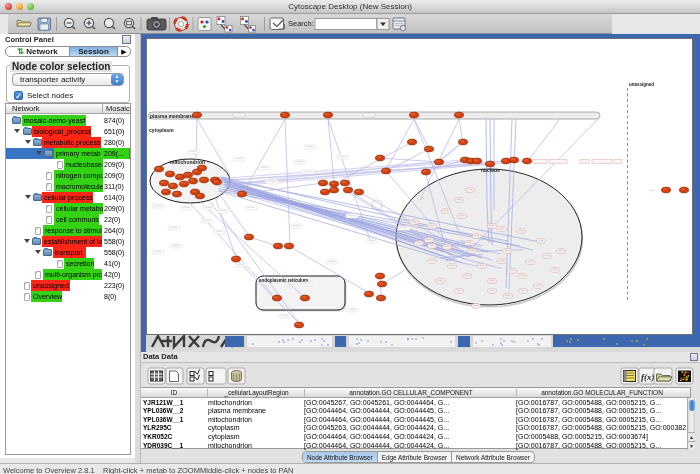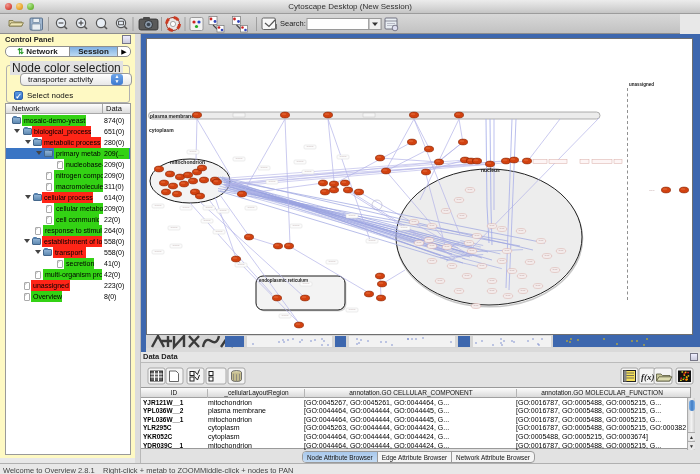--- a/index.html
+++ b/index.html
@@ -5,34 +5,34 @@
   html,body { width:700px; height:474px; overflow:hidden; }
   body { font-family:"Liberation Sans", sans-serif; position:relative; background:#e8e8e8; }
   .abs { position:absolute; }
 
   
   #titlebar { left:0; top:0; width:700px; height:14px;
     background:linear-gradient(#ececec,#d2d2d2 70%,#c4c4c4);
     border-bottom:1px solid #9c9c9c; }
   .tl { border-radius:50%; width:7px; height:7px; top:3px; }
   #title { width:700px; top:2px; text-align:center; font-size:8px; color:#303030; }
-  #toolbar { left:0; top:14px; width:680px; height:20px;
+  #toolbar { left:8px; top:14px; width:604px; height:20px;
     background:linear-gradient(#d8d8d8,#c2c2c2);
     border-bottom:1px solid #8e8e8e; }
 
   
-  #cpanel { left:0; top:34px; width:136px; height:424px; background:#fef9c3; border-right:1px solid #9a9a9a;}
+  #cpanel { left:0; top:34px; width:136px; height:424px; background:#ffffff; border-right:1px solid #9a9a9a;}
   #cphead { left:0; top:0; width:136px; height:12px; font-size:7.5px; font-weight:bold; color:#222; padding:1px 0 0 5px; }
   #cptabs { left:5px; top:12px; width:126px; height:11px; background:#fff; border:1px solid #8f8f8f; border-radius:5px; overflow:hidden; font-size:8px; }
   #tabnet { left:6px; top:12px; width:63px; height:11px; text-align:center; padding-top:1px; font-weight:bold; color:#222; font-size:8px;}
   #tabmos { left:69px; top:13px; width:48px; height:9px; background:linear-gradient(#7fb0e2,#bcd9f2); text-align:center; font-weight:bold; color:#1a1a1a; border-left:1px solid #8f8f8f; font-size:8px; line-height:9px;}
   #tabarr { left:117px; top:12px; width:13px; height:11px; border-left:1px solid #8f8f8f; text-align:center; font-size:7px; padding-top:2px; color:#000;}
   #grpbox { left:6px; top:31px; width:124px; height:38px; border:1px solid #b0b0b0; border-radius:3px; }
-  #grplbl { left:10px; top:27px; font-size:12px; font-weight:normal; color:#222; background:#e2e2e2; padding:0 2px;text-align:center;}
-  #combo { left:12px; top:39px; width:112px; height:13px; background:linear-gradient(#ffffff,#e8e8e8); border:1px solid #9a9a9a; border-radius:4px; font-size:8px; padding:1px 0 0 7px; color:#111;margin-left:8px;}
+  #grplbl { left:10px; top:27px; font-size:10px; font-weight:bold; color:#222; background:#e2e2e2; padding:0 2px;text-align:center;}
+  #combo { left:12px; top:39px; width:112px; height:13px; background:linear-gradient(#ffffff,#e8e8e8); border:1px solid #9a9a9a; border-radius:4px; font-size:8px; padding:1px 0 0 7px; color:#111;}
   #combobtn { left:111px; top:40px; width:12px; height:11px; background:linear-gradient(#6da4e8,#3e7ad0); border-radius:3px; color:#fff; font-size:5px; text-align:center; line-height:5px;}
   #selbox { left:14px; top:57px; width:9px; height:9px; background:linear-gradient(#5b9be2,#3573c8); border:1px solid #2f62ad; border-radius:2px; color:#fff; font-size:8px; line-height:9px; text-align:center; font-weight:bold;}
   #sellbl { left:27px; top:57px; font-size:8px; color:#111; }
   #tree { left:5px; top:69px; width:126px; height:352px; background:#fff; border:1px solid #9a9a9a; }
   #treehead { left:0; top:0; width:124px; height:10px; background:linear-gradient(#fdfdfd,#dcdcdc); border-bottom:1px solid #a8a8a8; font-size:7.5px; color:#111;}
   .trow { left:0; height:11px; width:124px; font-size:7px; white-space:nowrap; overflow:hidden;}
   .tname { position:absolute; top:0px; height:11px; line-height:11px; padding:0 2px; color:#000; overflow:hidden; white-space:nowrap; box-sizing:border-box;}
   .tnum  { position:absolute; left:98px; top:0px; height:11px; line-height:11px; color:#000;}
   .green { background:#33d214; }
   .red   { background:#ff2517; }
@@ -145,21 +145,21 @@
   <div class="abs" id="tabarr">▶</div>
   <div class="abs" id="grpbox"></div>
   <div class="abs" id="grplbl">Node color selection</div>
   <div class="abs" id="combo">transporter activity</div>
   <div class="abs" id="combobtn">▲<br>▼</div>
   <div class="abs" id="selbox">✓</div>
   <div class="abs" id="sellbl">Select nodes</div>
   <div class="abs" id="tree">
     <div class="abs" id="treehead">
         <span style="position:absolute;left:6px;">Network</span>
-        <span style="position:absolute;left:100px;">Data</span>
+        <span style="position:absolute;left:100px;">Mosaic</span>
         <span style="position:absolute;left:96px;top:0;width:1px;height:10px;background:#a8a8a8;"></span>
       </div>
     <div class="abs trow" style="top:11px;">
         <span class="fold" style="left:6px;"></span>
         <span class="tname green" style="left:16px;width:64px;">mosaic-demo-yeast</span>
         <span class="tnum" style="">874(0)</span>
       </div>
     <div class="abs trow" style="top:22px;">
         <span class="arrow" style="left:8px;"></span>
         <span class="fold" style="left:17px;"></span>

